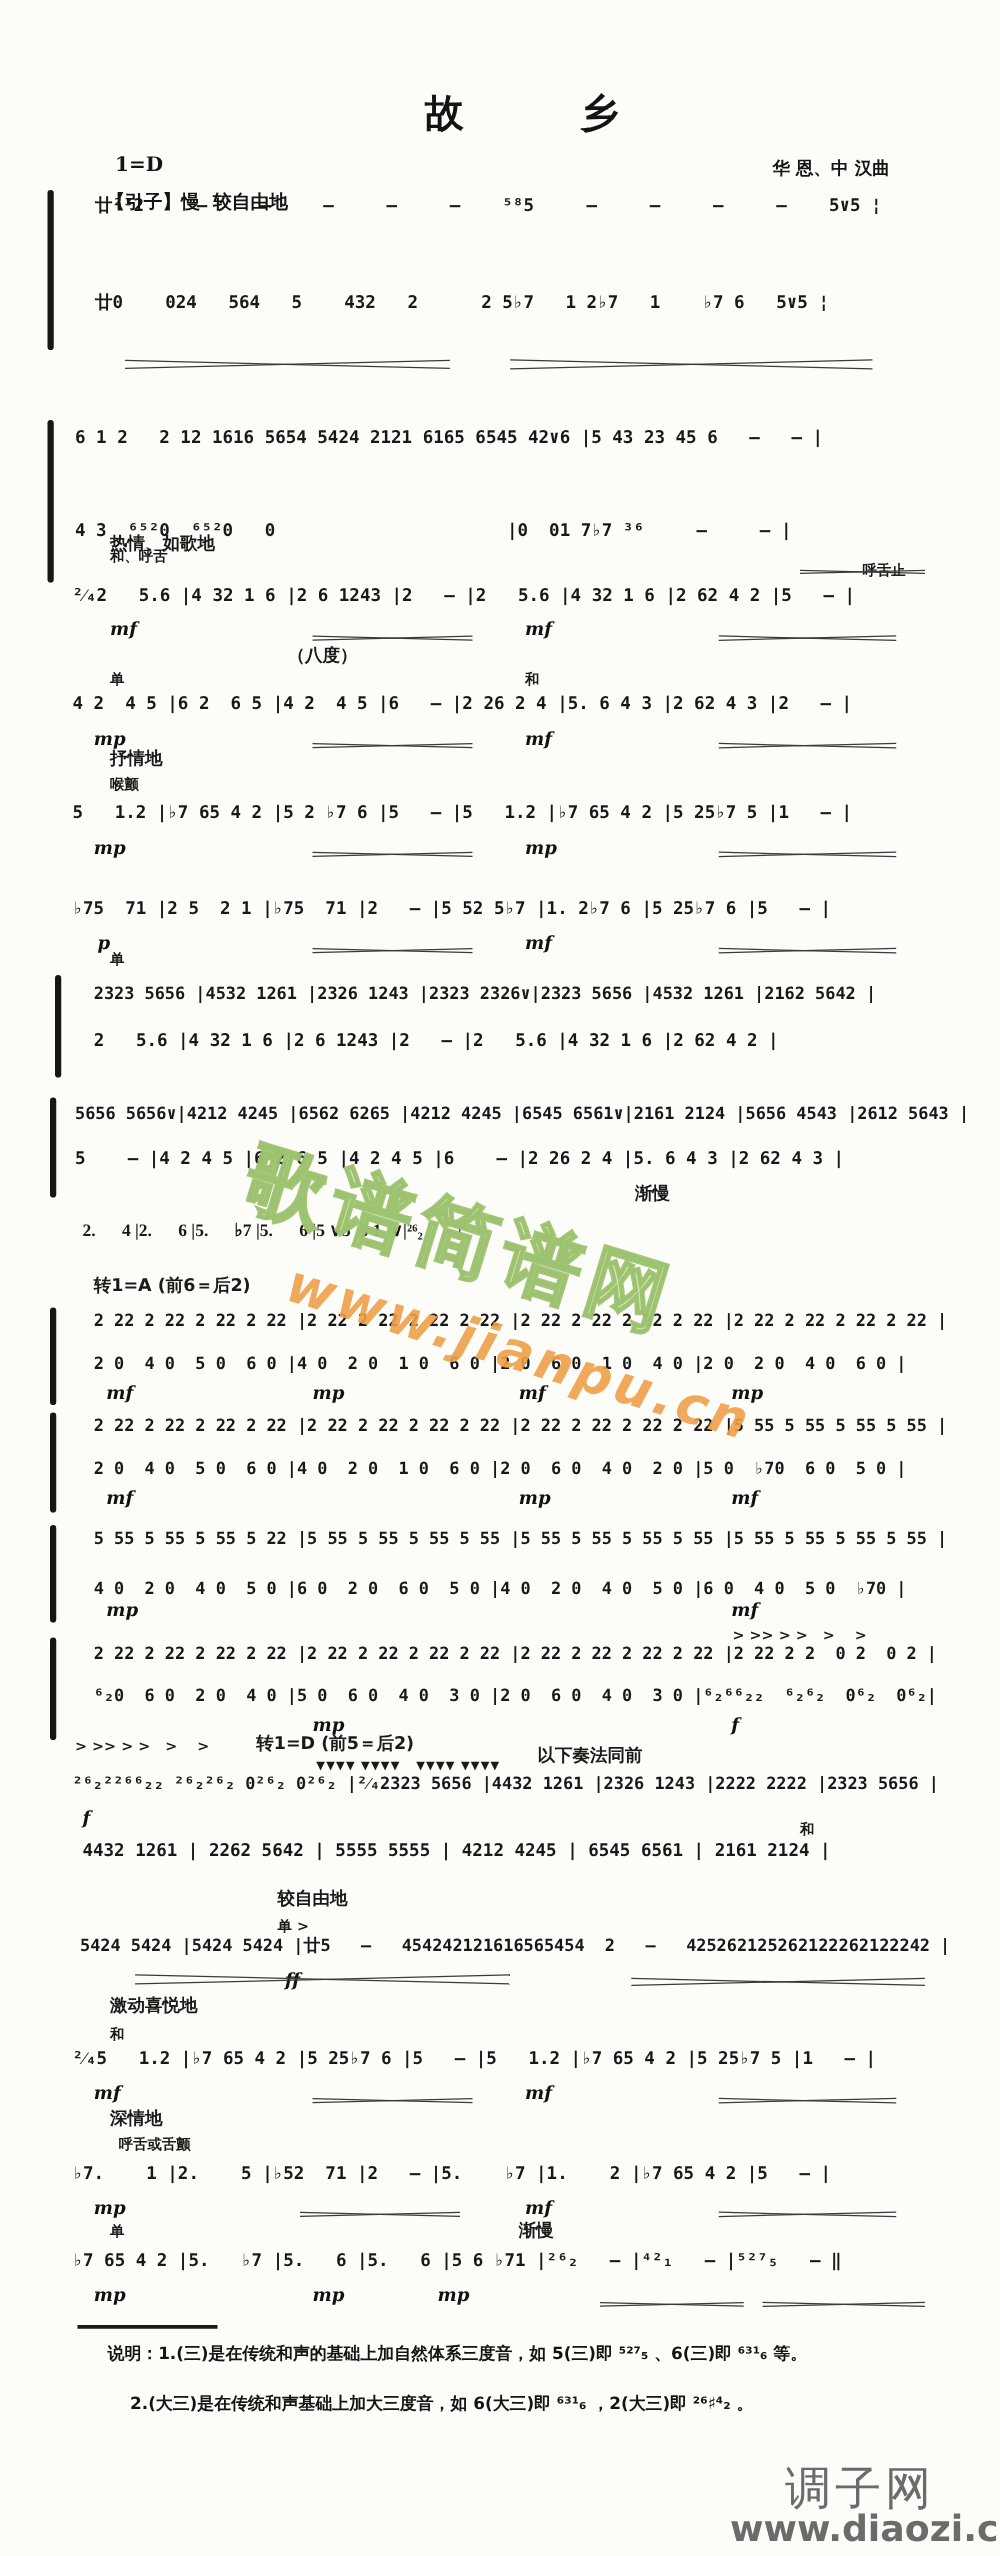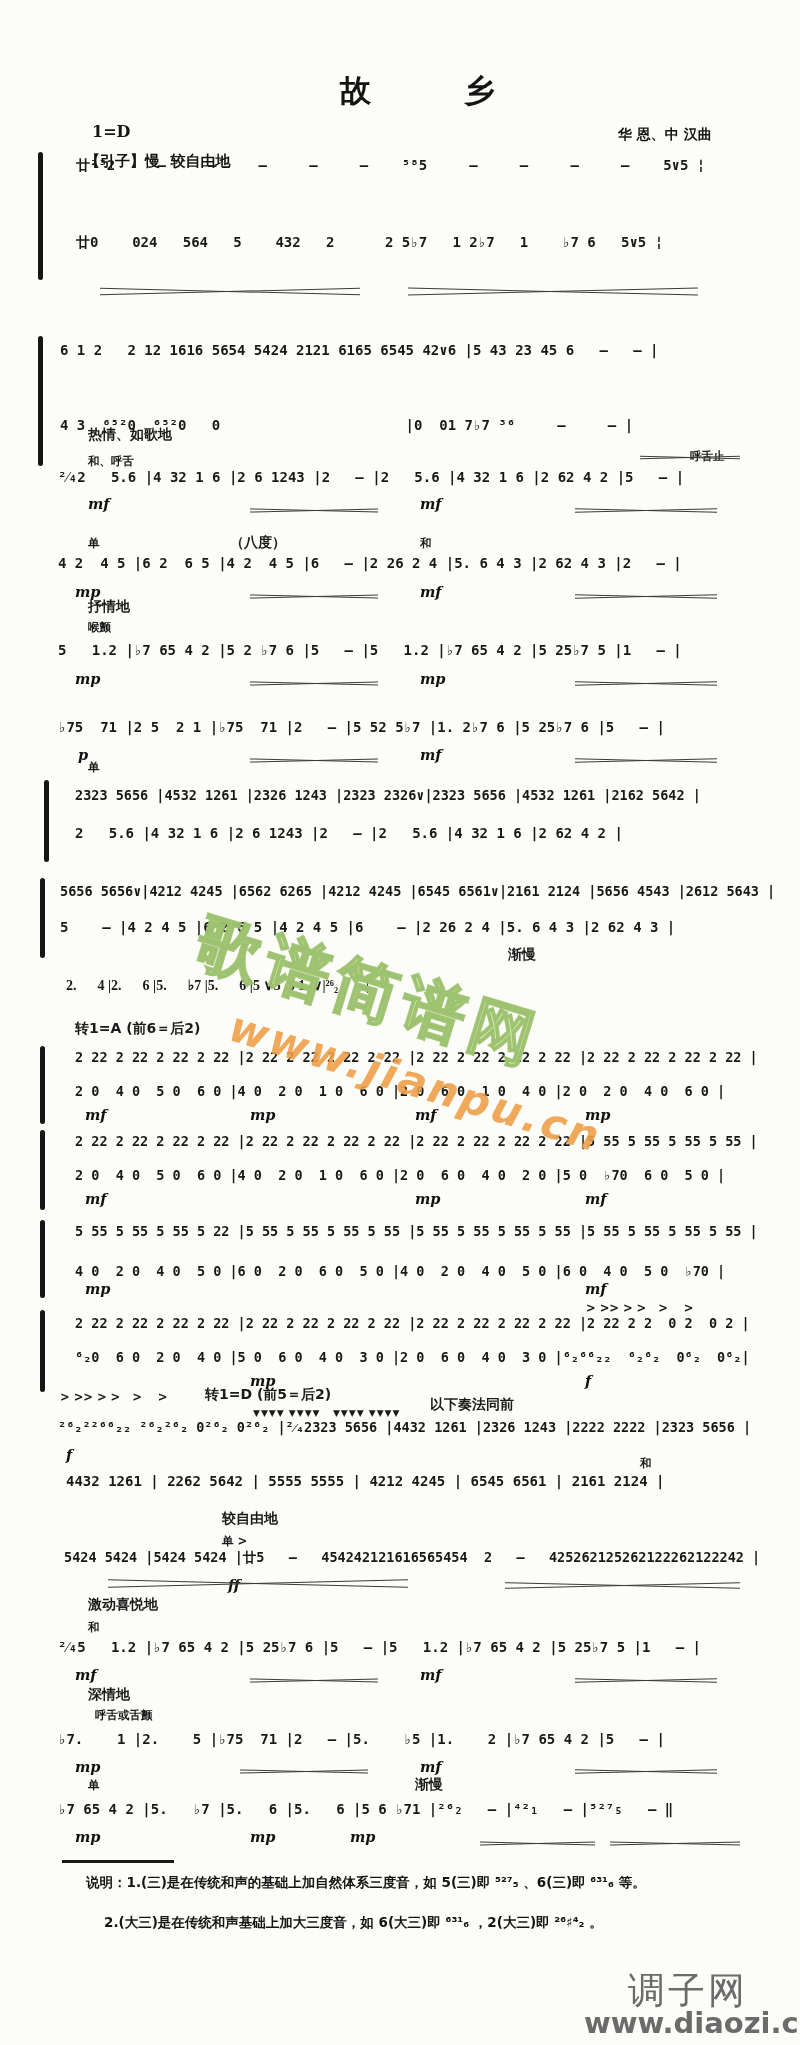--- a/index.html
+++ b/index.html
@@ -75,27 +75,27 @@
     <div class="mline dense" style="left: 75px; top: 1134px;">2 22 2 22 2 22 2 22 |2 22 2 22 2 22 2 22 |2 22 2 22 2 22 2 22 |5 55 5 55 5 55 5 55 |</div>
     <div class="mline dense" style="left: 75px; top: 1168px;">2 0  4 0  5 0  6 0 |4 0  2 0  1 0  6 0 |2 0  6 0  4 0  2 0 |5 0  ♭70  6 0  5 0 |</div>
     <div class="mline dense" style="left: 75px; top: 1224px;">5 55 5 55 5 55 5 22 |5 55 5 55 5 55 5 55 |5 55 5 55 5 55 5 55 |5 55 5 55 5 55 5 55 |</div>
     <div class="mline dense" style="left: 75px; top: 1264px;">4 0  2 0  4 0  5 0 |6 0  2 0  6 0  5 0 |4 0  2 0  4 0  5 0 |6 0  4 0  5 0  ♭70 |</div>
     <div class="mline dense" style="left: 75px; top: 1316px;">2 22 2 22 2 22 2 22 |2 22 2 22 2 22 2 22 |2 22 2 22 2 22 2 22 |2 22 2 2  0 2  0 2 |</div>
     <div class="mline dense" style="left: 75px; top: 1350px;">⁶₂0  6 0  2 0  4 0 |5 0  6 0  4 0  3 0 |2 0  6 0  4 0  3 0 |⁶₂⁶⁶₂₂  ⁶₂⁶₂  0⁶₂  0⁶₂|</div>
     <div class="mline dense" style="left: 58px; top: 1420px;">²⁶₂²²⁶⁶₂₂ ²⁶₂²⁶₂ 0²⁶₂ 0²⁶₂ |²⁄₄2323 5656 |4432 1261 |2326 1243 |2222 2222 |2323 5656 |</div>
     <div class="mline" style="left: 66px; top: 1474px;">4432 1261 | 2262 5642 | 5555 5555 | 4212 4245 | 6545 6561 | 2161 2124 |</div>
     <div class="mline dense" style="left: 64px; top: 1550px;">5424 5424 |5424 5424 |廿5   –   454242121616565454  2   –   425262125262122262122242 |</div>
     <div class="mline" style="left: 58px; top: 1640px;">²⁄₄5   1.2 |♭7 65 4 2 |5 25♭7 6 |5   – |5   1.2 |♭7 65 4 2 |5 25♭7 5 |1   – |</div>
-    <div class="mline" style="left: 58px; top: 1732px;">♭7.    1 |2.    5 |♭75  71 |2   – |5.    ♭5 |1.    2 |♭7 65 4 2 |5   – |</div>
+    <div class="mline" style="left: 58px; top: 1732px;">♭7.    1 |2.    5 |♭52  71 |2   – |5.    ♭7 |1.    2 |♭7 65 4 2 |5   – |</div>
     <div class="mline" style="left: 58px; top: 1802px;">♭7 65 4 2 |5.   ♭7 |5.   6 |5.   6 |5 6 ♭71 |²⁶₂   – |⁴²₁   – |⁵²⁷₅   – ‖</div>
     <div class="lab" style="left: 88px; top: 426px; text-align: right;">热情、如歌地</div>
-    <div class="lab small" style="left: 88px; top: 454px;">和、呼舌</div>
+    <div class="lab small" style="left: 88px; top: 438px;">和、呼舌</div>
     <div class="lab small" style="left: 690px; top: 449px;">呼舌止</div>
     <div class="lab small" style="left: 88px; top: 536px;">单</div>
-    <div class="lab" style="left: 230px; top: 534px;">（八度）</div>
+    <div class="lab" style="left: 230px; top: 516px;">（八度）</div>
     <div class="lab small" style="left: 420px; top: 536px;">和</div>
     <div class="lab" style="left: 88px; top: 598px;">抒情地</div>
     <div class="lab small" style="left: 88px; top: 620px;">喉颤</div>
     <div class="lab small" style="left: 88px; top: 760px;">单</div>
     <div class="lab" style="left: 508px; top: 946px;">渐慢</div>
     <div class="lab" style="left: 75px; top: 1020px;">转1=A (前6＝后2)</div>
     <div class="lab small" style="left: 586px; top: 1301px;">&gt; &gt;&gt; &gt; &gt;   &gt;    &gt;</div>
     <div class="lab small" style="left: 60px; top: 1390px;">&gt; &gt;&gt; &gt; &gt;   &gt;    &gt;</div>
     <div class="lab" style="left: 205px; top: 1386px;">转1=D (前5＝后2)</div>
     <div class="lab tiny" style="left: 253px; top: 1408px;">▼▼▼▼ ▼▼▼▼   ▼▼▼▼ ▼▼▼▼</div>

